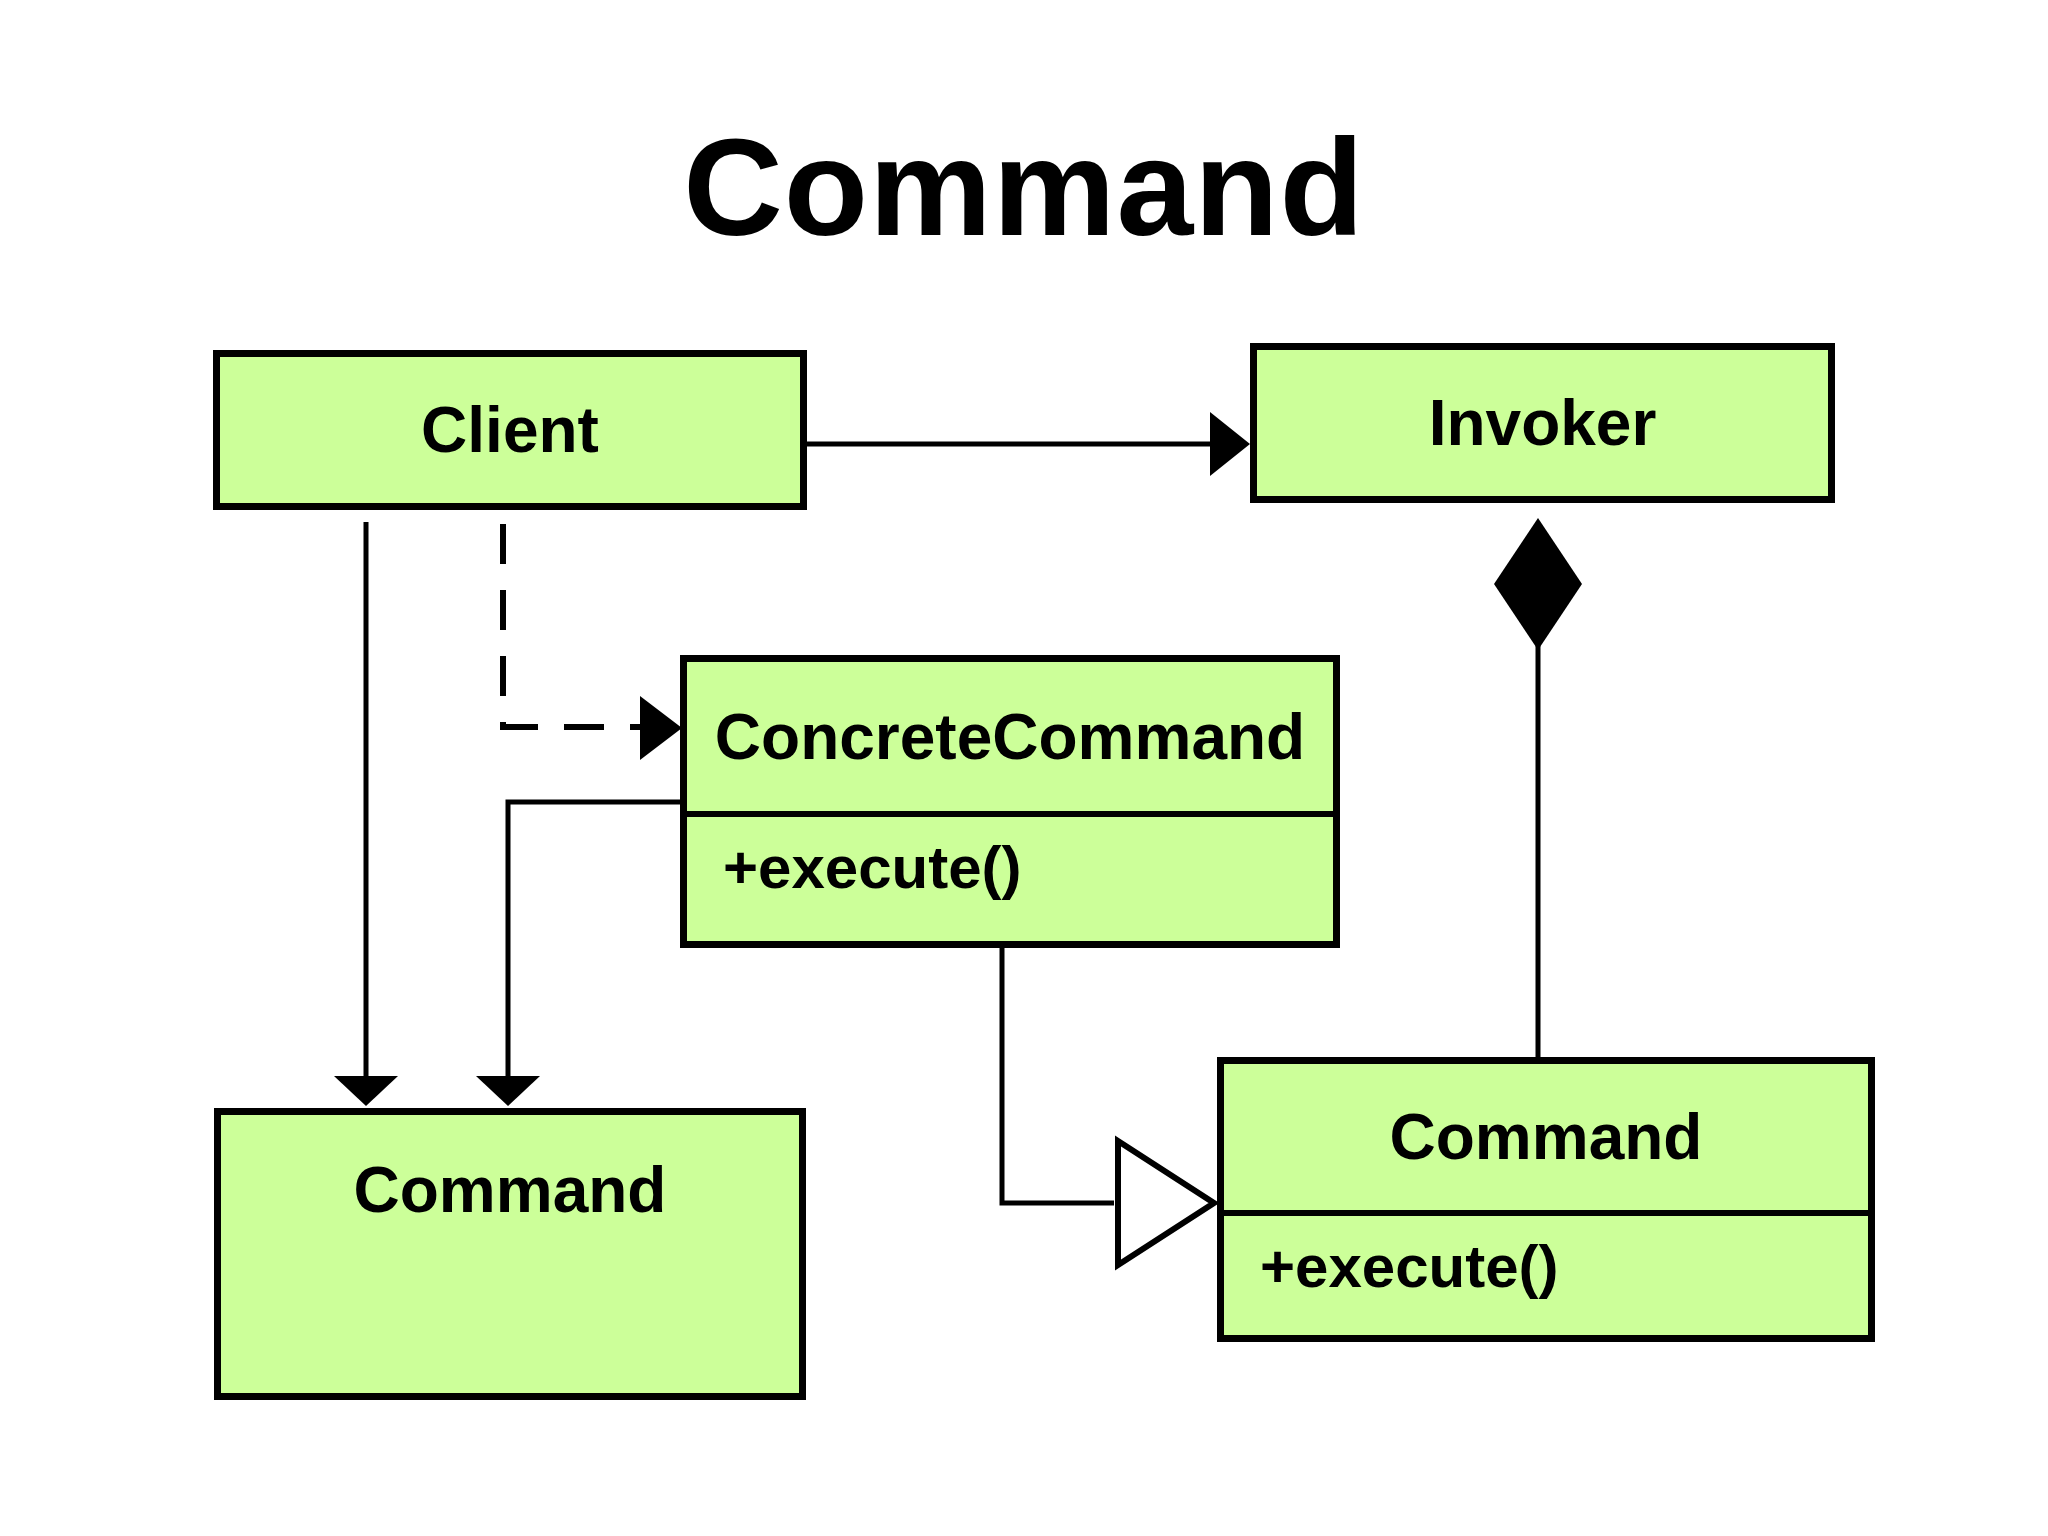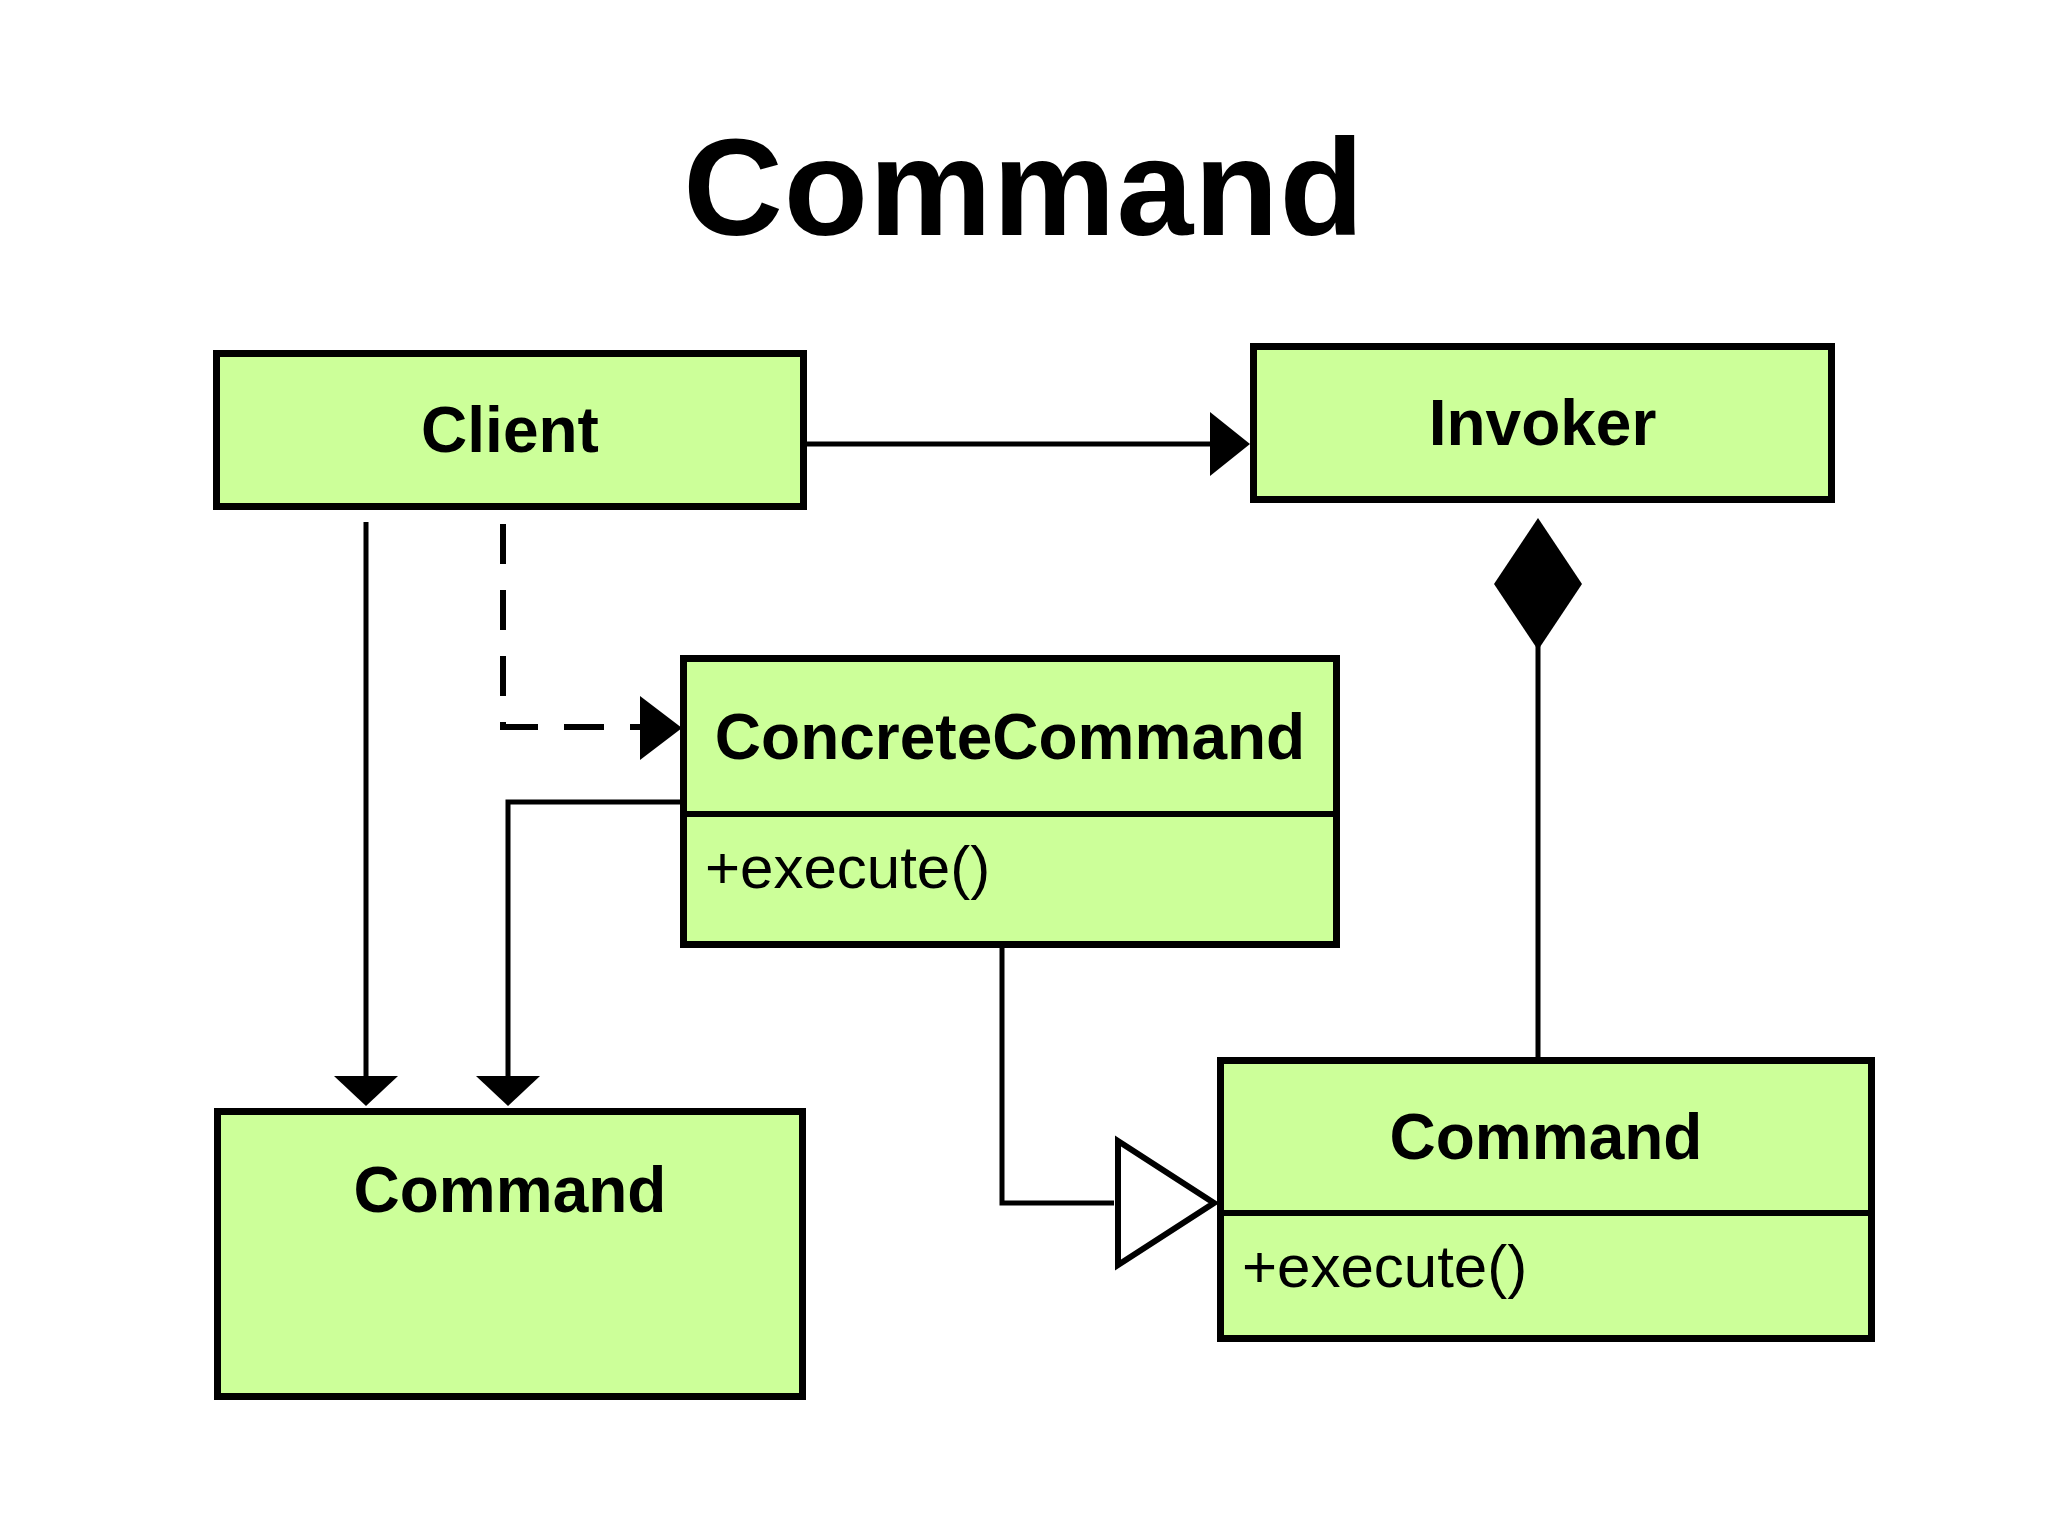--- a/index.html
+++ b/index.html
@@ -35,23 +35,23 @@
     display: flex;
     align-items: center;
     justify-content: center;
     font-weight: bold;
     font-size: 64px;
     flex: 0 0 auto;
   }
   .uml-attrs {
     border-top: 6px solid var(--stroke, #000000);
     flex: 1 1 auto;
-    padding: 16px 0 0 18px;
+    padding: 16px 0 0 36px;
     font-size: 60px;
-    font-weight: normal;
+    font-weight: bold;
   }
   .connector-layer {
     position: absolute;
     left: 0; top: 0;
     width: 2048px; height: 1536px;
     pointer-events: none;
   }
   .edge { stroke: var(--stroke, #000000); stroke-width: 5; fill: none; }
   .edge.dashed { stroke-width: 6; stroke-dasharray: 40 26; }
   .arrow-filled { fill: var(--stroke, #000000); stroke: none; }

